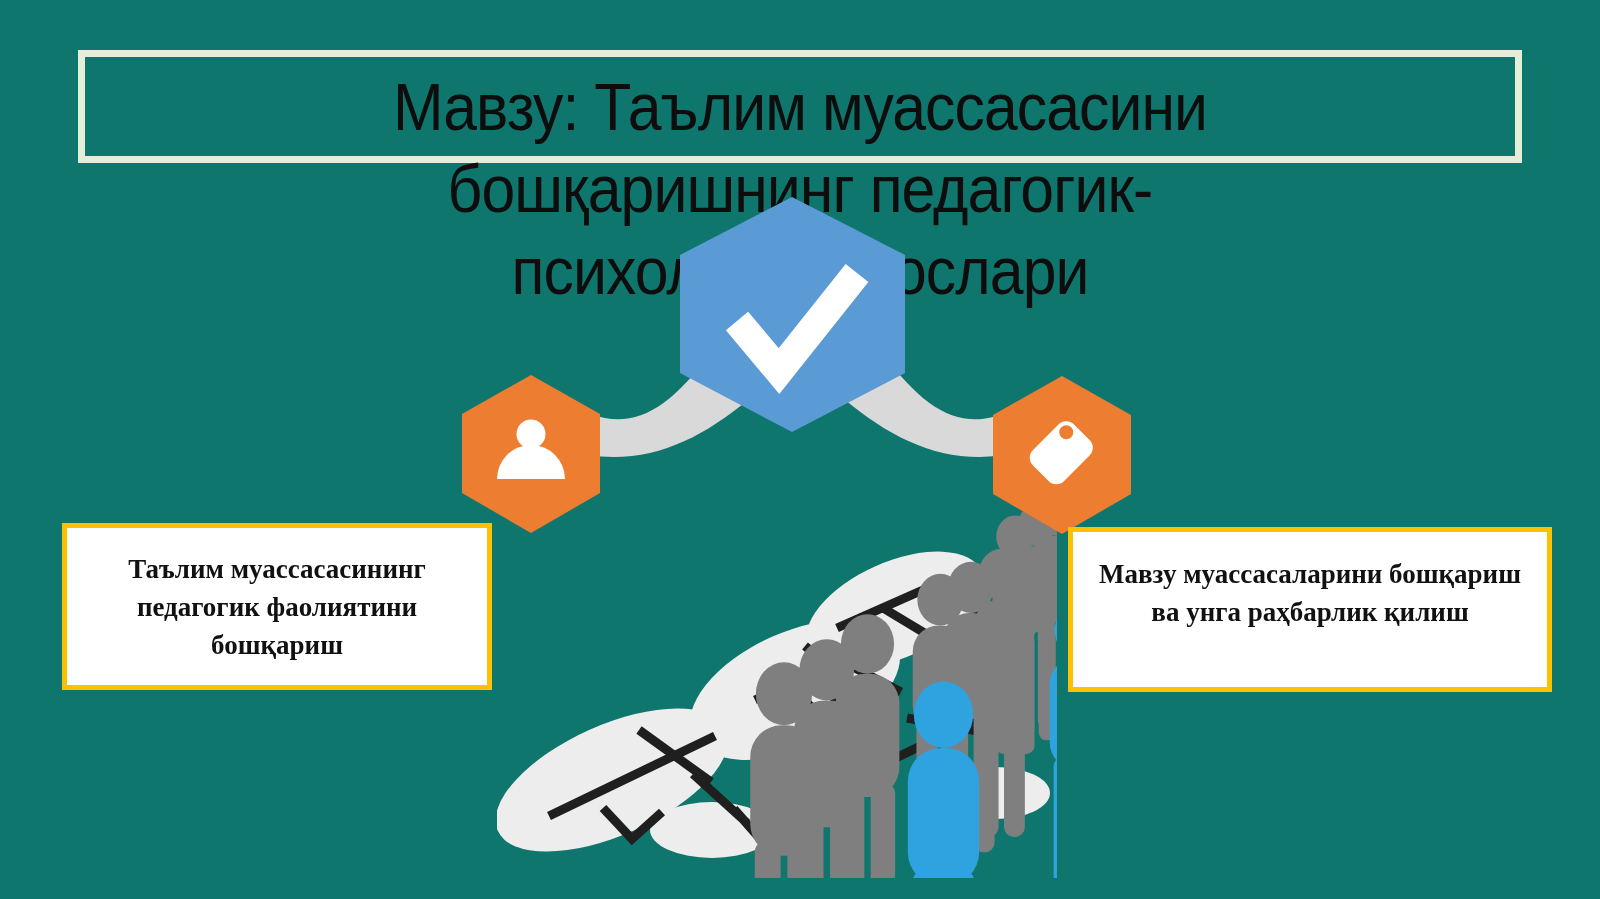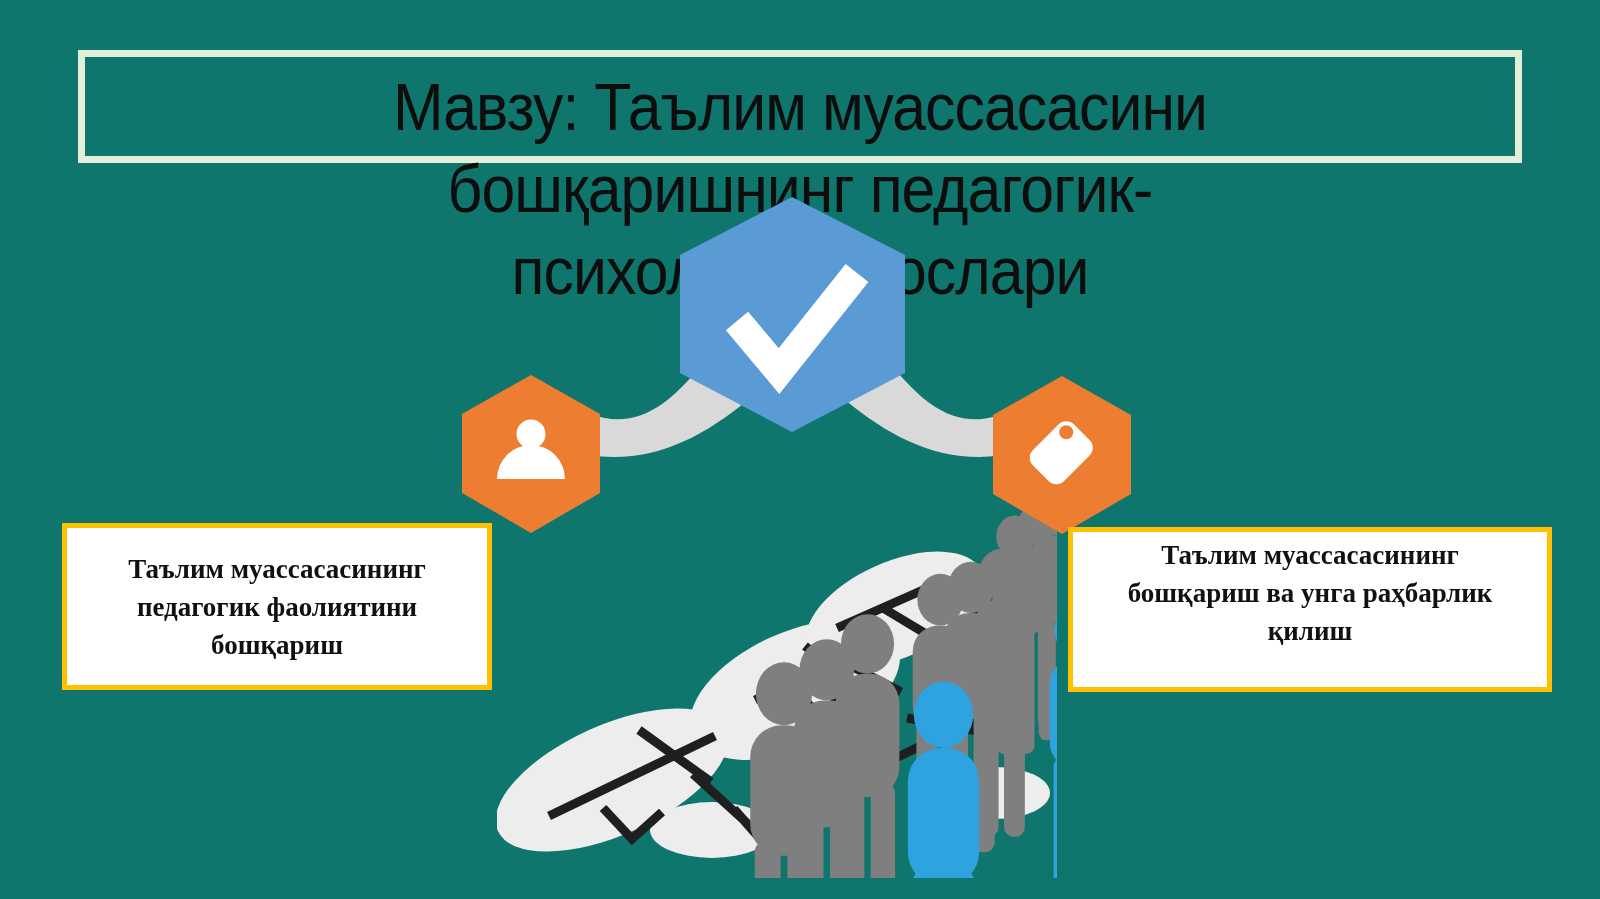--- a/index.html
+++ b/index.html
@@ -111,16 +111,16 @@
       <rect class="icon-white" x="1032" y="430" width="58" height="44" rx="11"></rect>
       <circle class="tag-hole" cx="1079" cy="441" r="7"></circle>
     </g>
   </svg>
 
   <div class="callout left">
     <span>Таълим муассасасининг педагогик фаолиятини бошқариш</span>
   </div>
 
   <div class="callout right">
-    <span>Таълим муассасасининг бошқариш ва унга раҳбарлик қилиш</span>
+    <span>Мавзу муассасаларини бошқариш ва унга раҳбарлик қилиш</span>
   </div>
 
 </div>
 
 </body></html>

